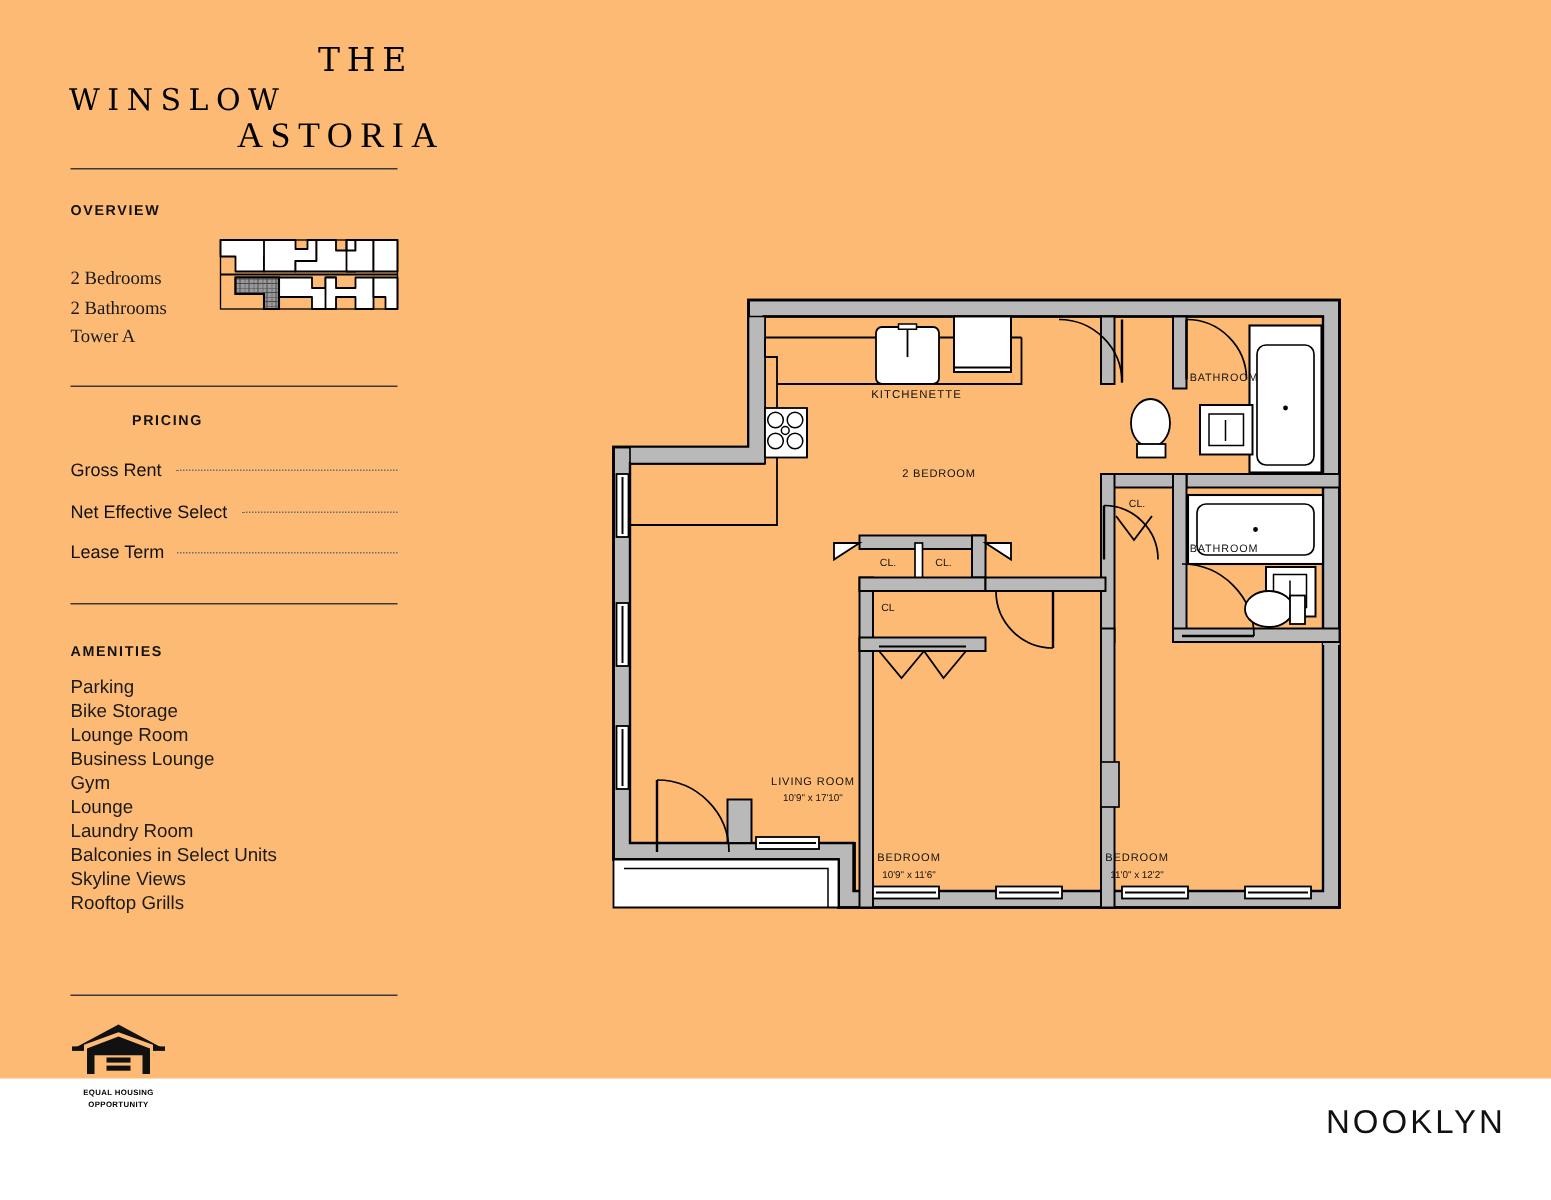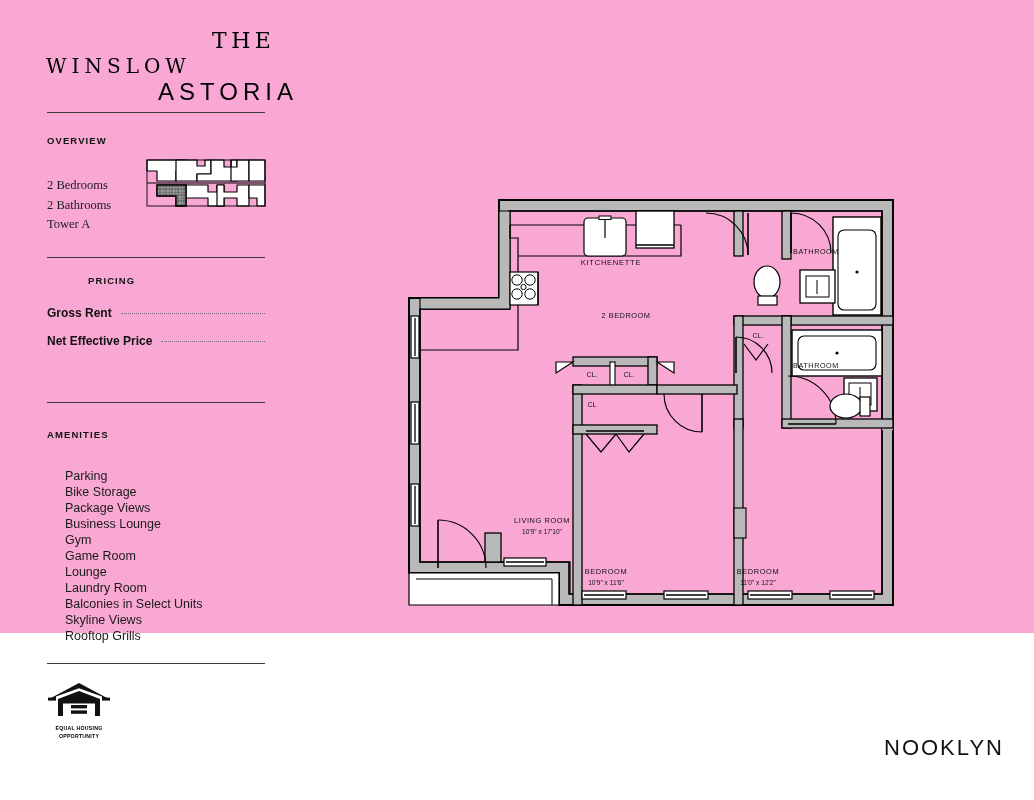--- a/index.html
+++ b/index.html
@@ -7,22 +7,22 @@
     margin: 0; padding: 0;
     width: 1034px; height: 800px;
     background: #ffffff;
     font-family: "Liberation Sans", sans-serif;
     color: #111111;
     overflow: hidden;
   }
   #page {
     position: relative;
     width: 1034px;
-    height: 633px;
-    background: #f9a8d4;
+    height: 719px;
+    background: #fdba74;
   }
 
   
   #logo-block {
     position: absolute;
     left: 34px; top: 28px;
     width: 245px; height: 80px;
   }
   .logo-the {
     position: absolute;
@@ -38,21 +38,21 @@
     left: 12px; top: 26px;
     font-family: "DejaVu Serif", serif;
     font-size: 20px;
     letter-spacing: 5px;
     color: #000;
     font-weight: 400;
   }
   .logo-astoria {
     position: absolute;
     left: 124px; top: 50px;
-    font-family: Liberation Sans, sans-serif;
+    font-family: Liberation Serif, serif;
     font-size: 24px;
     letter-spacing: 5px;
     color: #000;
     font-weight: 400;
   }
 
   
   .rule {
     position: absolute;
     left: 47px;
@@ -103,41 +103,41 @@
     width: 218px;
   }
   .price-row {
     position: relative;
     height: 27.5px;
     display: flex;
     align-items: baseline;
   }
   .price-label {
     font-size: 12px;
-    font-weight: 700;
+    font-weight: 400;
     color: #111;
     white-space: nowrap;
     flex: 0 0 auto;
   }
   .price-dots {
     flex: 1 1 auto;
     margin-left: 9px;
     position: relative;
     top: -3px;
     height: 1px;
     border-top: 1.6px dotted #6d6d6d;
   }
 
   
   #amenities-list {
     position: absolute;
     left: 47px; top: 450px;
     width: 220px;
     list-style: none;
-    margin: 18px; padding: 0;
+    margin: 0; padding: 0;
   }
   #amenities-list li {
     font-size: 12.5px;
     line-height: 16px;
     color: #1a1a1a;
   }
 
   
   #eho-logo {
     position: absolute;
@@ -238,36 +238,39 @@
   <div class="rule" id="rule-2"></div>
 
   <div class="section-head" id="head-pricing">PRICING</div>
 
   <div id="pricing-rows">
     <div class="price-row">
       <span class="price-label">Gross Rent</span>
       <span class="price-dots"></span>
     </div>
     <div class="price-row">
-      <span class="price-label">Net Effective Price</span>
+      <span class="price-label">Net Effective Select</span>
+      <span class="price-dots"></span>
+    </div>
+    <div class="price-row">
+      <span class="price-label">Lease Term</span>
       <span class="price-dots"></span>
     </div>
   </div>
 
   <div class="rule" id="rule-3"></div>
 
   <div class="section-head" id="head-amenities">AMENITIES</div>
 
   <ul id="amenities-list">
     <li>Parking</li>
     <li>Bike Storage</li>
-    <li>Package Views</li>
+    <li>Lounge Room</li>
     <li>Business Lounge</li>
     <li>Gym</li>
-    <li>Game Room</li>
     <li>Lounge</li>
     <li>Laundry Room</li>
     <li>Balconies in Select Units</li>
     <li>Skyline Views</li>
     <li>Rooftop Grills</li>
   </ul>
 
   <div class="rule" id="rule-4"></div>
 
   <div id="eho-logo">

